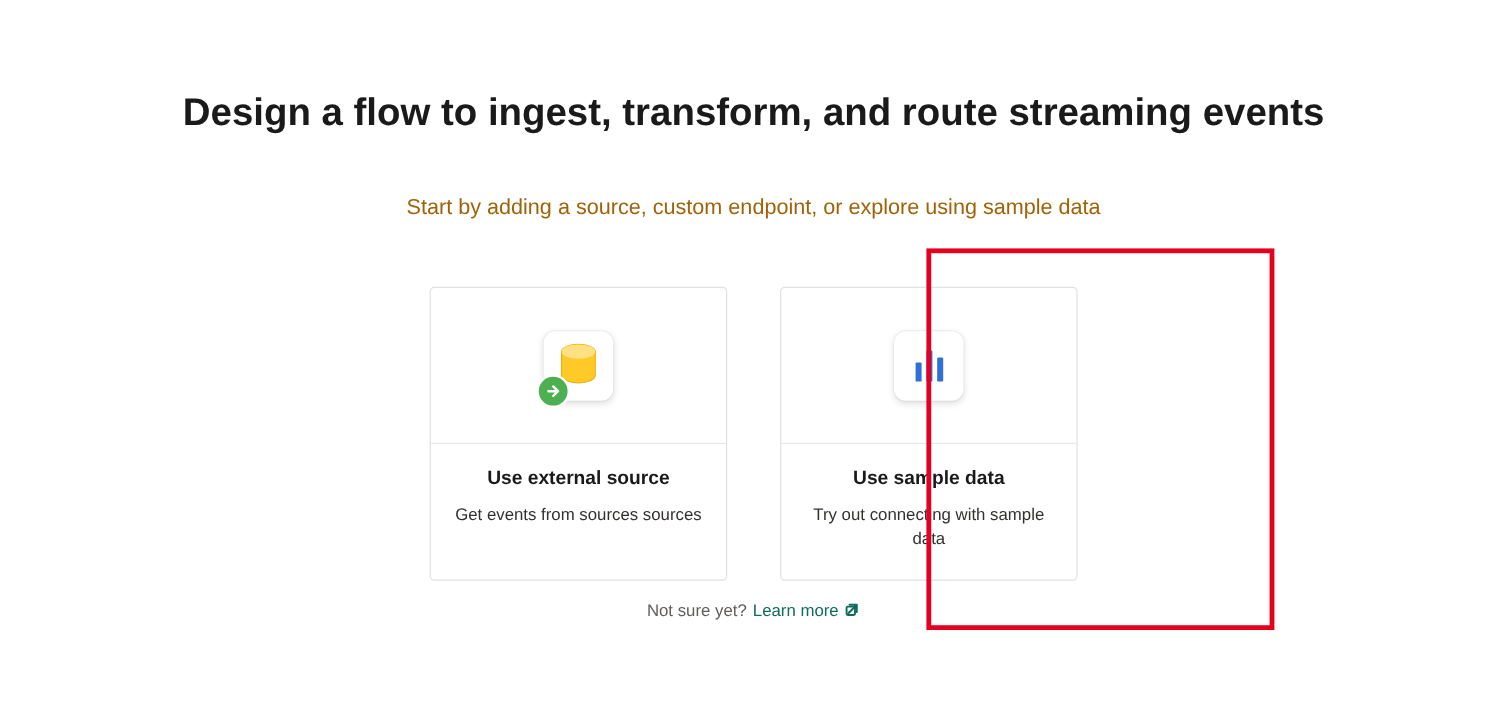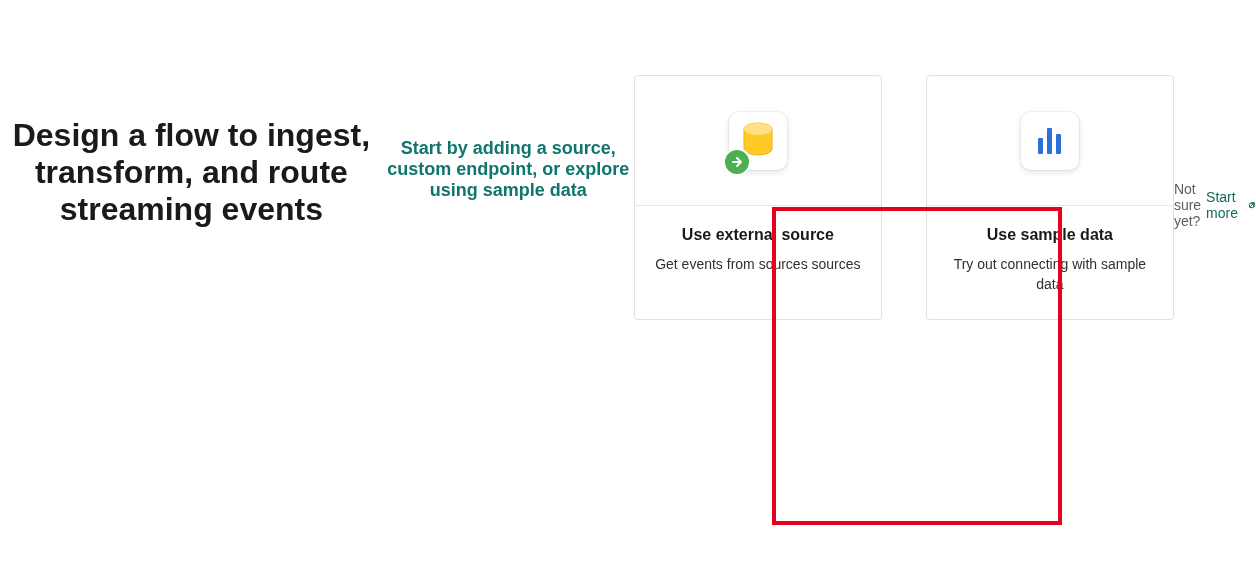--- a/index.html
+++ b/index.html
@@ -11,34 +11,34 @@
       font-family: "Segoe UI", -apple-system, BlinkMacSystemFont, sans-serif;
       background: #ffffff;
       width: 1256px;
       height: 588px;
       overflow: hidden;
     }
     .container {
       width: 100%;
       padding-top: 75px;
       display: flex;
-      flex-direction: row;
+      flex-direction: column;
       align-items: center;
     }
     .title {
       font-size: 32px;
       font-weight: 600;
       color: #1a1a1a;
       text-align: center;
       margin-bottom: 50px;
     }
     .subtitle {
       font-size: 18px;
-      font-weight: 700;
-      color: #0f766e;
+      font-weight: 400;
+      color: #a16207;
       text-align: center;
       margin-bottom: 56px;
     }
     .cards {
       display: flex;
       gap: 44px;
       justify-content: center;
       text-align: center;
     }
     .card {
@@ -185,21 +185,21 @@
         <div class="card-desc">Try out connecting with sample data</div>
       </div>
     </div>
 
 
   </div>
 
   <div class="footer-link">
     <span>Not sure yet?</span>
     <a class="link">
-      <span>Start more</span>
+      <span>Learn more</span>
       <svg width="14" height="14" viewBox="0 0 14 14">
         <path d="M5 3 h6 v6 M11 3 L4 10" stroke="#0f6b5c" stroke-width="1.6" fill="none" stroke-linecap="round" stroke-linejoin="round"></path>
         <path d="M9 3 H4 a1 1 0 0 0 -1 1 v6 a1 1 0 0 0 1 1 h6 a1 1 0 0 0 1 -1 V6" stroke="#0f6b5c" stroke-width="1.6" fill="none" stroke-linecap="round" stroke-linejoin="round" opacity="0"></path>
         <rect x="2.5" y="4.5" width="7" height="7" rx="1" fill="none" stroke="#0f6b5c" stroke-width="1.6"></rect>
       </svg>
     </a>
   </div>
 </div>
 
 <div class="highlight-box" style="left:772px;top:207px;width:290px;height:318px;"></div>

